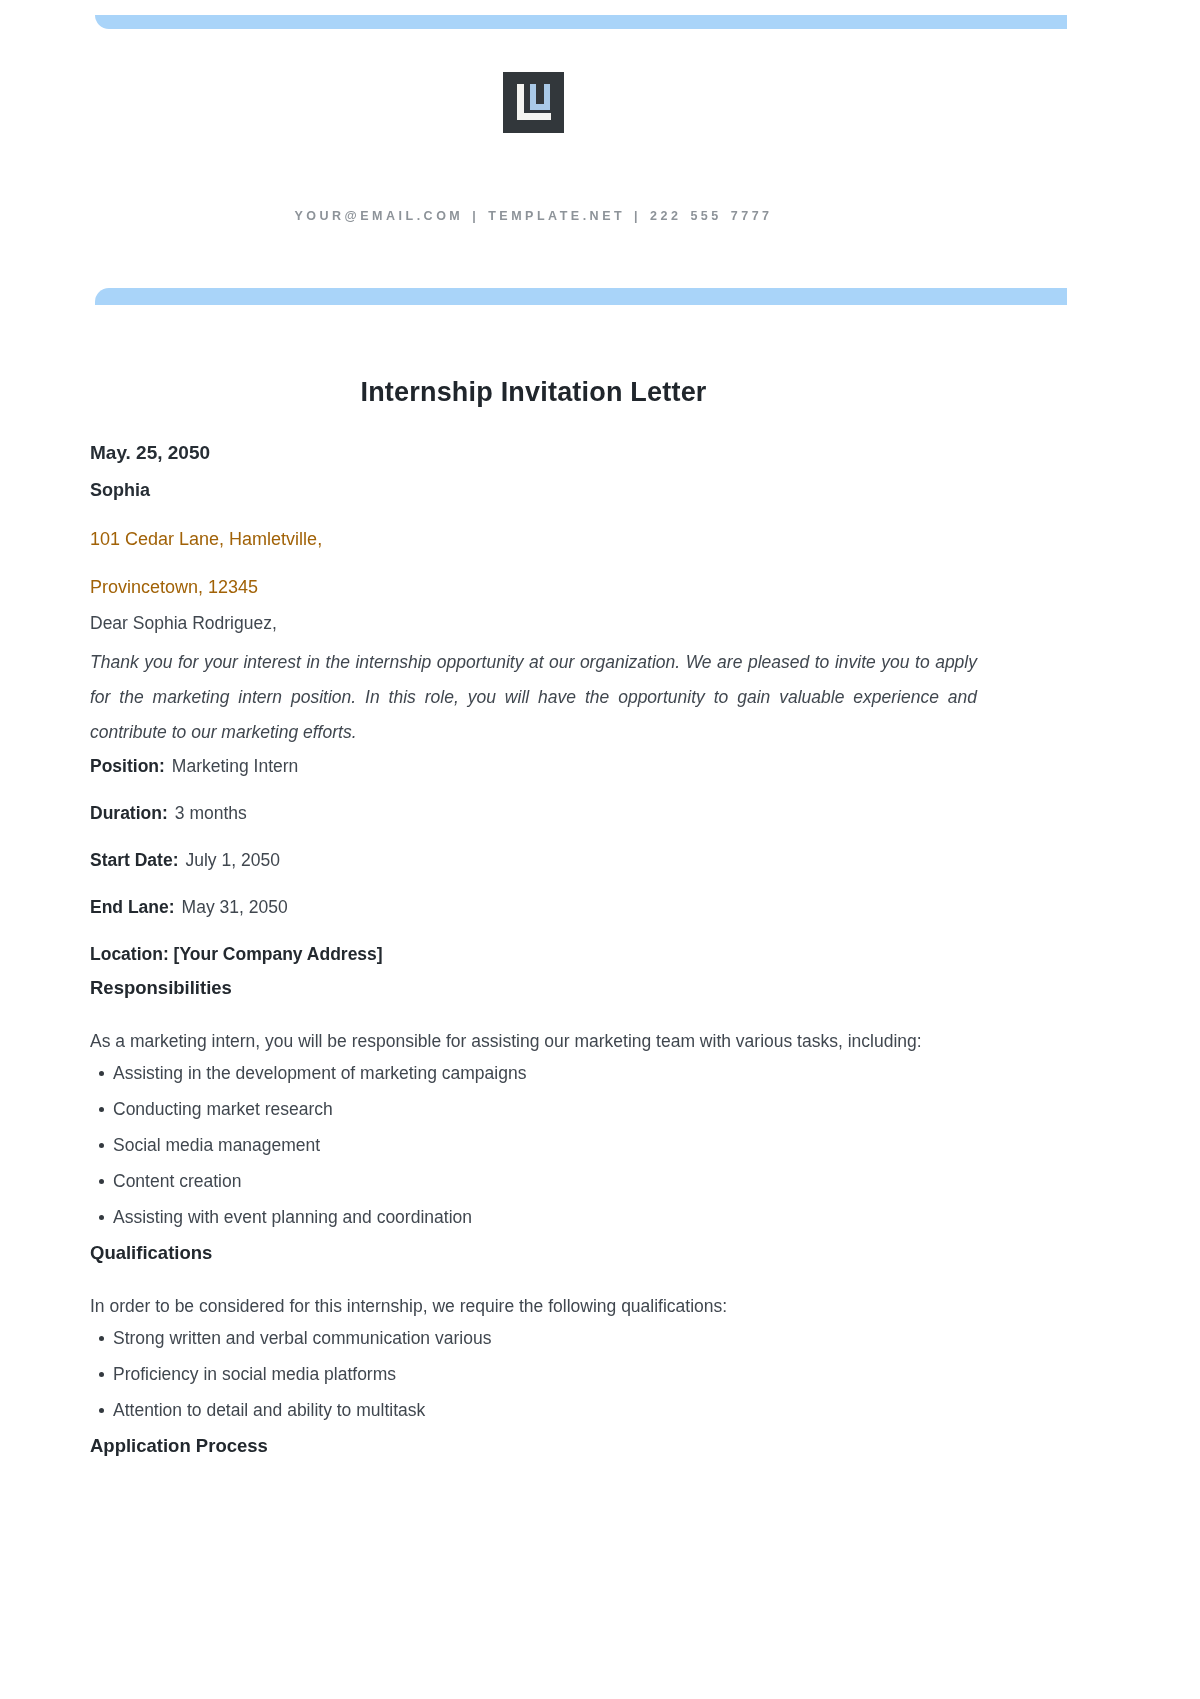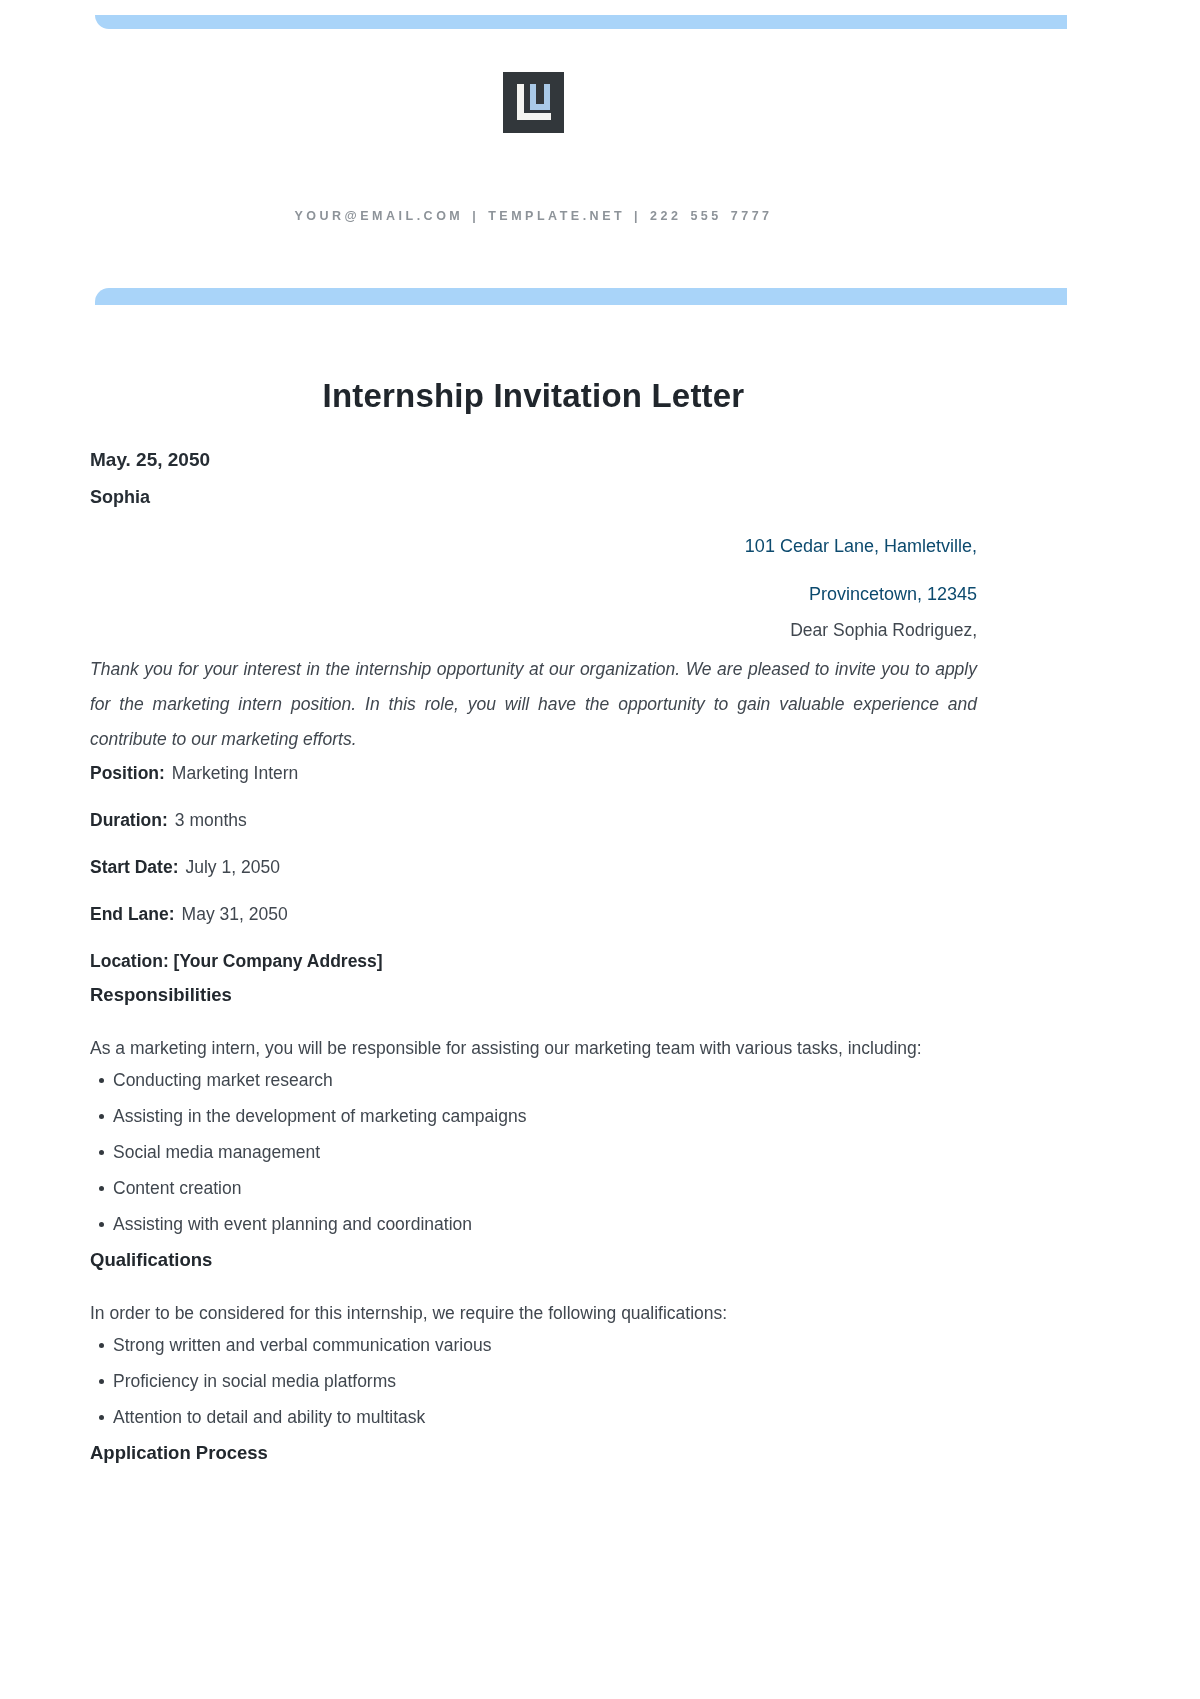--- a/index.html
+++ b/index.html
@@ -20,29 +20,29 @@
   .contact {
     position:absolute; top:194px; left:0; width:100%;
     text-align:center; font-size:12.5px; font-weight:700;
     letter-spacing:3.5px; word-spacing:2px; color:#8d9399;
   }
 
   
   .main { padding:0 90px; }
   .title {
     margin-top:72px; margin-bottom:34px;
-    text-align:center; font-size:33px; font-weight:700; color:#20262c;
+    text-align:center; font-size:27px; font-weight:700; color:#20262c;
     letter-spacing:0.2px;
   }
   .date { font-size:19px; font-weight:700; color:#262d34; margin-bottom:16px; }
   .recipient { font-size:18px; font-weight:700; color:#262d34; margin-bottom:26px; }
-  .addr { font-size:18px; color:#0c4a6e; line-height:24px;text-align:right; }
+  .addr { font-size:18px; color:#a16207; line-height:24px; }
   .addr1 { margin-bottom:24px; }
   .addr2 { margin-bottom:12px; }
-  .salutation { font-size:17.5px; line-height:24px; margin-bottom:10px;text-align:right; }
+  .salutation { font-size:17.5px; line-height:24px; margin-bottom:10px; }
   .para {
     font-size:17.5px; line-height:35px; text-align:justify; color:#40474f;
   }
   .intro-para { margin-bottom:6px;font-style:italic; }
   .detail-row { font-size:17.5px; line-height:20px; margin-bottom:27px; }
   .detail-row .lbl { font-weight:700; color:#23292f; margin-right:7px; }
   .detail-row.location { font-weight:700; color:#23292f; margin-bottom:13px; }
   .section-heading {
     font-size:18.5px; font-weight:700; color:#22282e; margin-bottom:25px;
   }
@@ -102,22 +102,22 @@
       <span class="lbl">Start Date:</span><span>July 1, 2050</span>
     </div>
     <div class="detail-row">
       <span class="lbl">End Lane:</span><span>May 31, 2050</span>
     </div>
     <div class="detail-row location">Location: [Your Company Address]</div>
 
     <div class="section-heading">Responsibilities</div>
     <p class="para list-intro">As a marketing intern, you will be responsible for assisting our marketing team with various tasks, including:</p>
     <ul class="bullets">
+        <li>Assisting in the development of marketing campaigns</li>
         <li>Conducting market research</li>
-        <li>Assisting in the development of marketing campaigns</li>
         <li>Social media management</li>
         <li>Content creation</li>
         <li>Assisting with event planning and coordination</li>
       </ul>
 
     <div class="section-heading">Qualifications</div>
     <p class="para list-intro">In order to be considered for this internship, we require the following qualifications:</p>
     <ul class="bullets">
         <li>Strong written and verbal communication various</li>
         <li>Proficiency in social media platforms</li>

